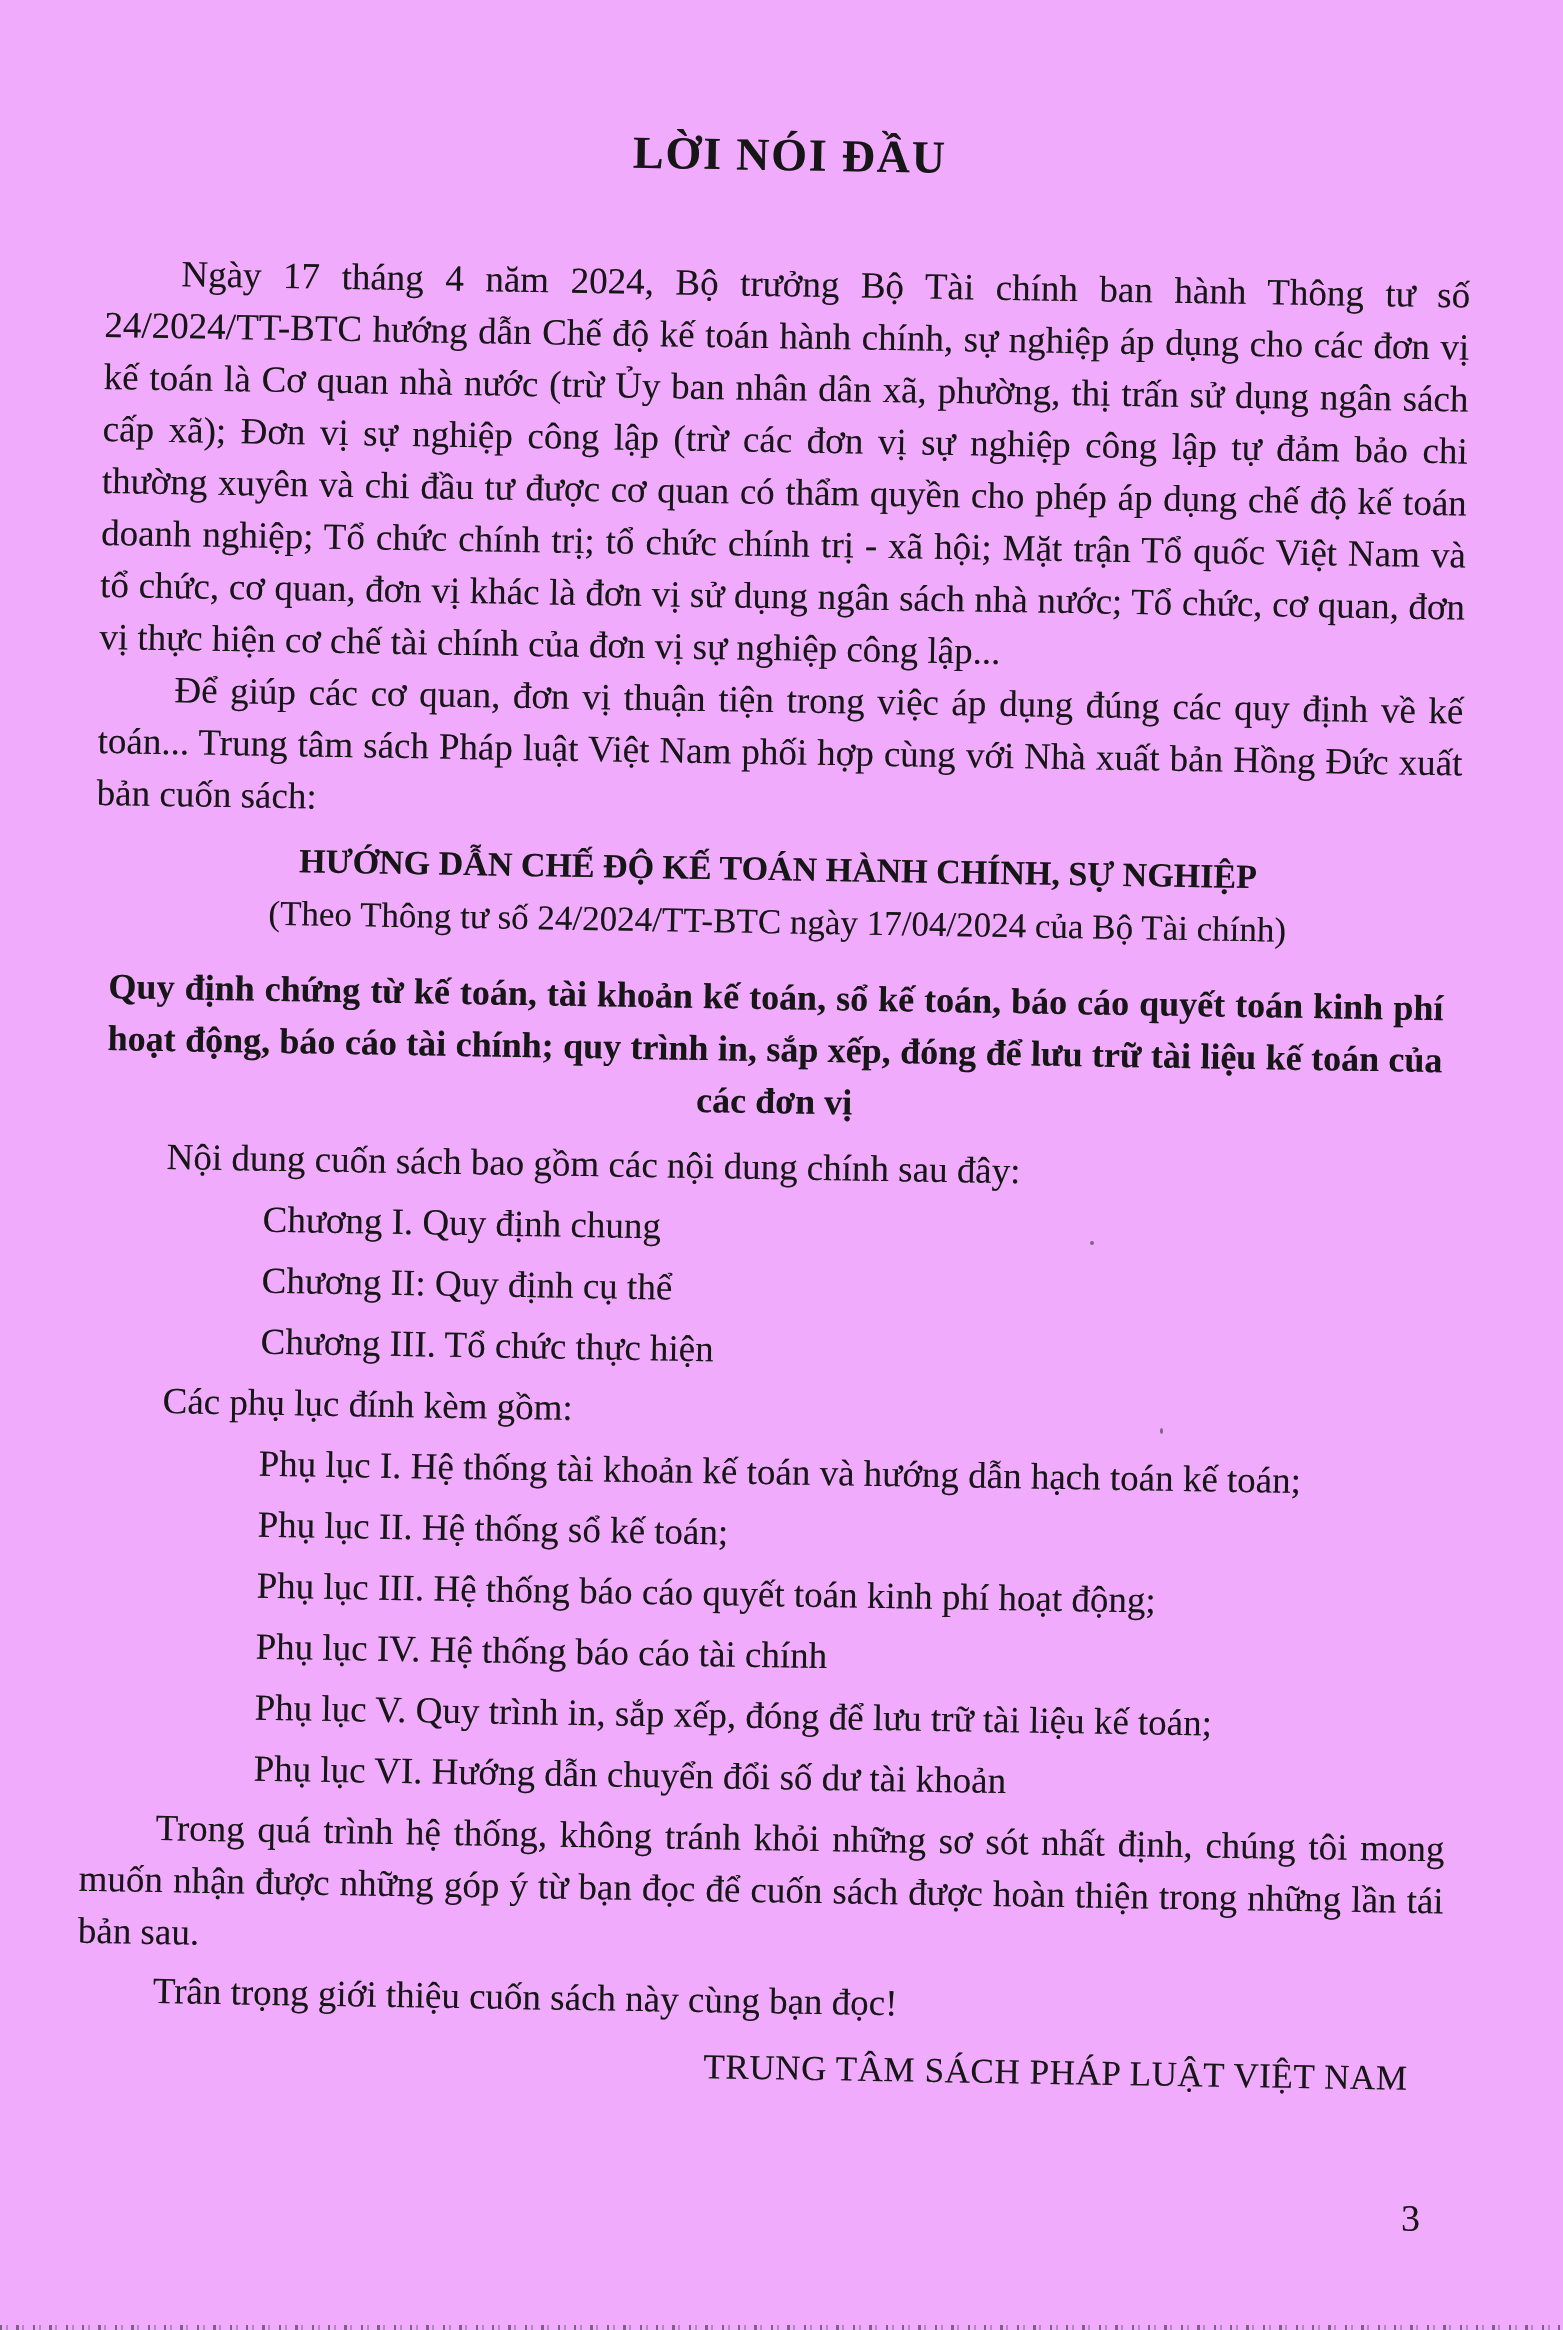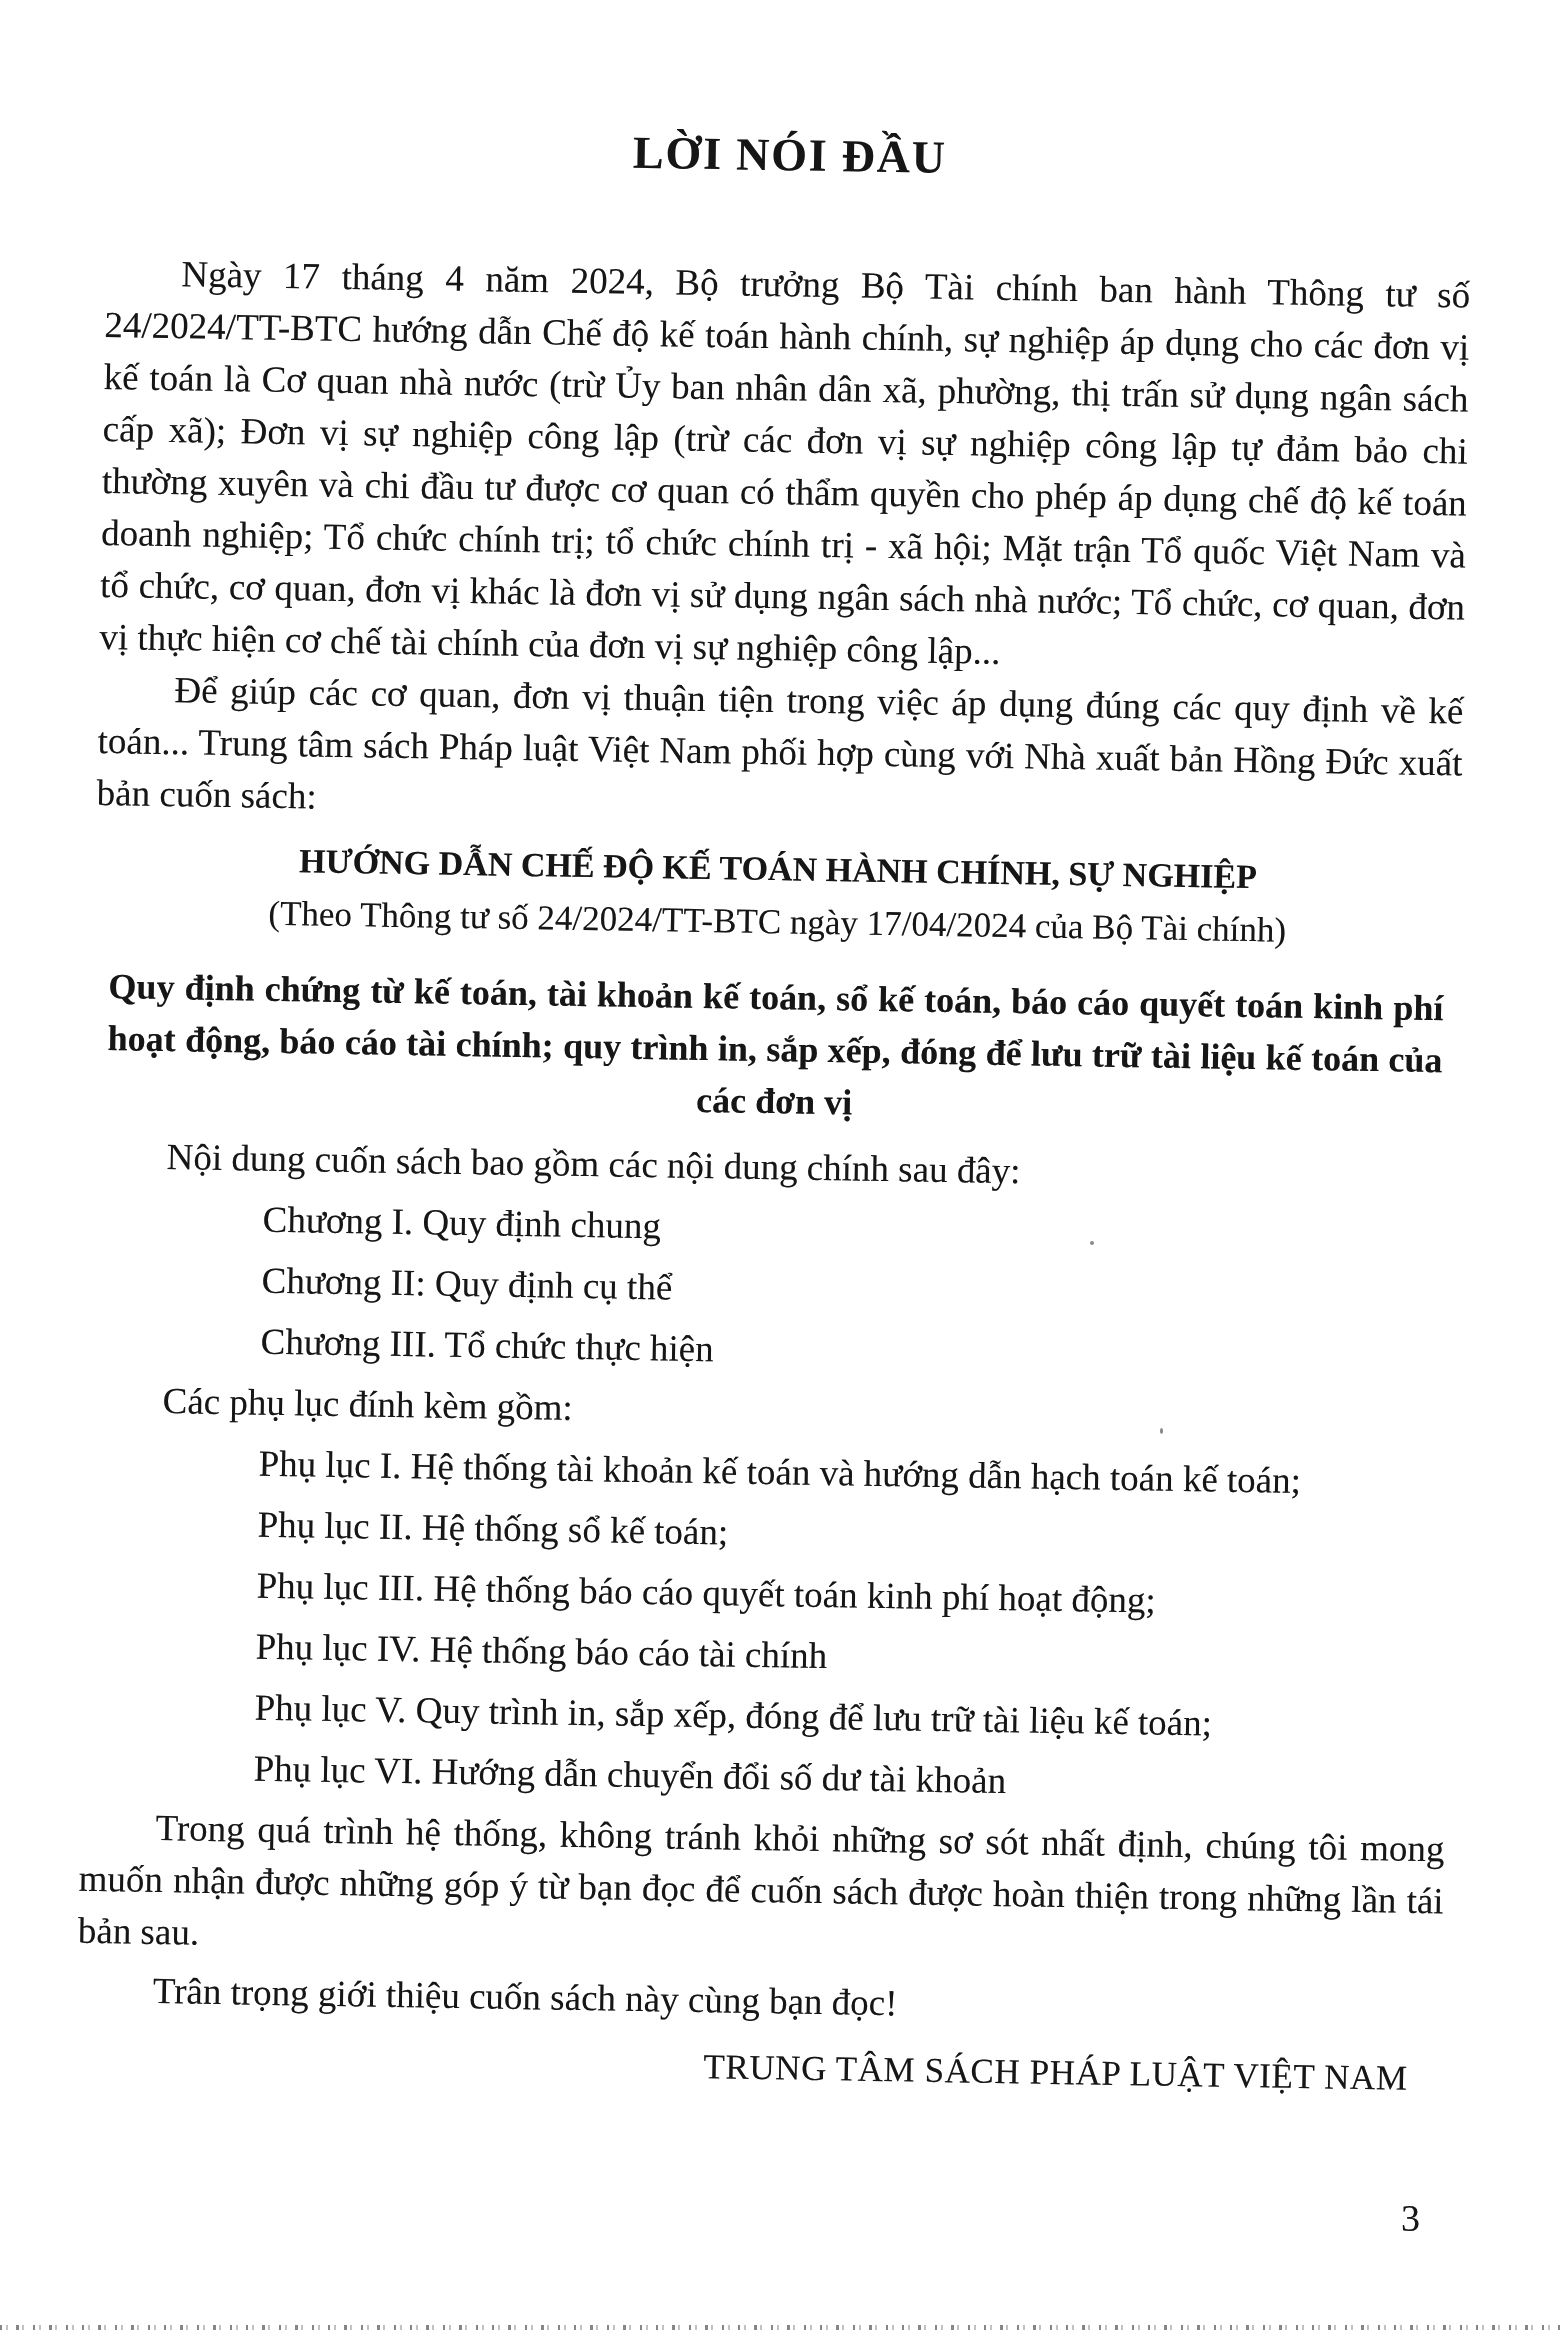--- a/index.html
+++ b/index.html
@@ -1,21 +1,21 @@
 <!DOCTYPE html>
 <html style="font-size:9.7px"><head>
 <meta charset="utf-8">
 <style>
   html, body { margin: 0; padding: 0; background: #e8e8e8; }
   .page {
     position: relative;
     width: 1563px;
     height: 2330px;
     margin: 0 auto;
-    background: #ffffff;
+    background: #f0abfc;
     overflow: hidden;
     font-family: "Liberation Serif", "DejaVu Serif", serif;
     color: #161616;
   }
   .content {
     position: absolute;
     left: 108px;
     top: 116px;
     width: 1365px;
     transform: rotate(0.95deg);

